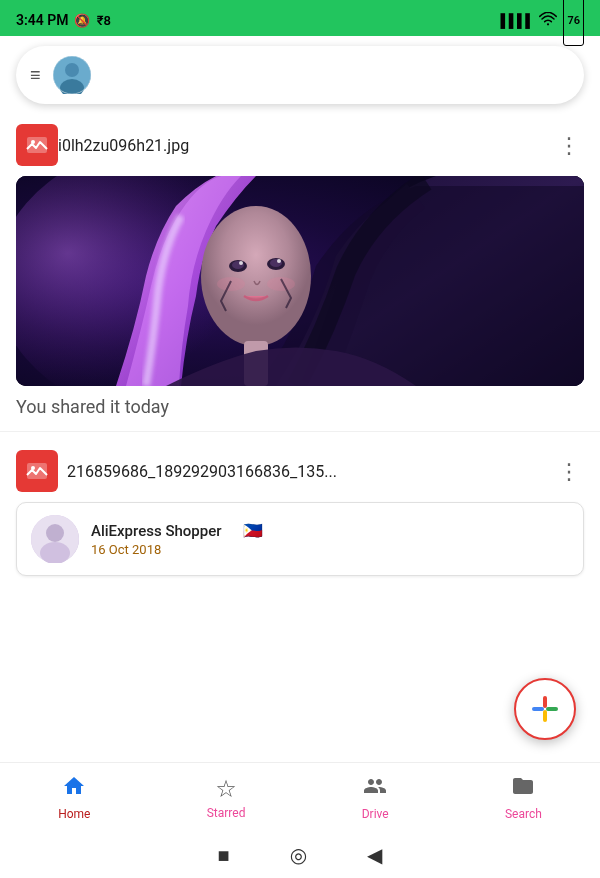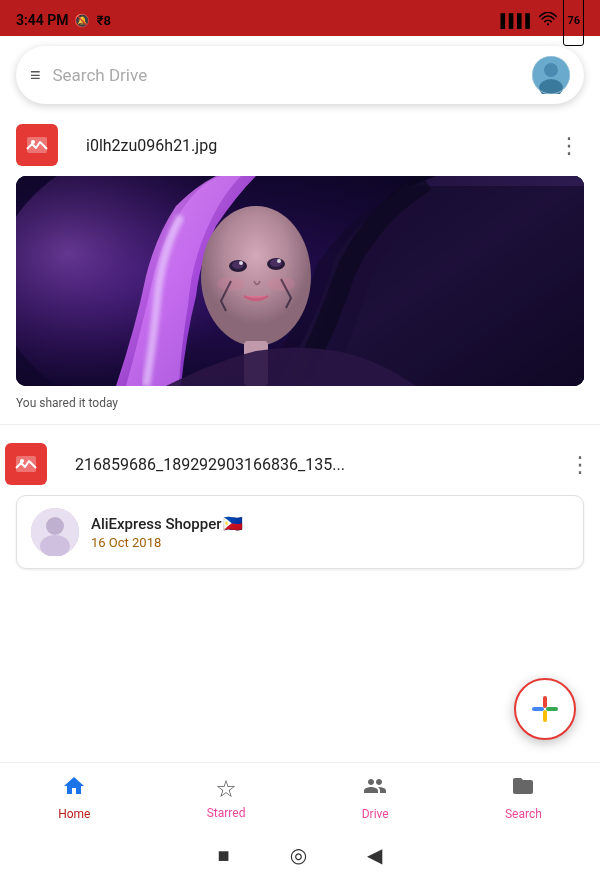--- a/index.html
+++ b/index.html
@@ -11,21 +11,21 @@
       overflow: hidden;
       position: relative;
     }
 
     
     .status-bar {
       display: flex;
       justify-content: space-between;
       align-items: center;
       padding: 8px 16px 4px;
-      background: #b91c1c;
+      background: #22c55e;
       height: 36px;
     }
     .status-left {
       font-size: 14px;
       font-weight: 600;
       color: #000;
       display: flex;
       align-items: center;
       gap: 6px;
     }
@@ -74,21 +74,21 @@
       align-items: center;
       justify-content: center;
       font-size: 18px;
     }
 
     
     .file-item {
       display: flex;
       align-items: center;
       padding: 10px 16px;
-      gap: 28px;
+      gap: 0;
     }
     .file-icon-img {
       width: 42px;
       height: 42px;
       border-radius: 6px;
       background: #e53935;
       display: flex;
       align-items: center;
       justify-content: center;
       flex-shrink: 0;
@@ -132,30 +132,30 @@
       height: 100%;
       background: 
         radial-gradient(ellipse at 30% 40%, rgba(180, 100, 220, 0.4) 0%, transparent 50%),
         radial-gradient(ellipse at 60% 30%, rgba(80, 40, 120, 0.6) 0%, transparent 60%),
         linear-gradient(180deg, #0d0820 0%, #1a1035 30%, #120e28 60%, #0a0618 100%);
     }
 
     
     .shared-text {
       padding: 10px 16px 6px;
-      font-size: 12px;
+      font-size: 18px;
       color: #555;
     }
 
     
     .file-item-2 {
       display: flex;
       align-items: center;
-      padding: 10px 5px;
-      gap: 28px;
+      padding: 10px 16px;
+      gap: 9px;
       margin-top: 4px;
     }
 
     
     .email-card {
       margin: 0 16px;
       border-radius: 10px;
       border: 1px solid #e0e0e0;
       padding: 12px 14px;
       display: flex;
@@ -289,21 +289,20 @@
     </span>
     <div class="battery-box">
       <span>76</span>
     </div>
   </div>
 </div>
 
 <div class="search-bar-container">
   <div class="search-bar">
     <span class="hamburger-icon">≡</span>
-    <span class="search-text">Search Drive</span>
     <div class="avatar-img">
       <svg width="38" height="38" viewBox="0 0 38 38">
         <circle cx="19" cy="19" r="19" fill="#6aabcd"></circle>
         <circle cx="19" cy="14" r="7" fill="#4a8ab0"></circle>
         <ellipse cx="19" cy="32" rx="12" ry="9" fill="#3a7a9d"></ellipse>
         <circle cx="19" cy="19" r="19" fill="none" stroke="#fff" stroke-width="0.5"></circle>
       </svg>
     </div>
   </div>
 </div>
@@ -417,21 +416,21 @@
 
 <div class="email-card">
   <div class="email-avatar">
     <svg width="48" height="48" viewBox="0 0 48 48">
       <circle cx="24" cy="24" r="24" fill="#e8e0f0"></circle>
       <circle cx="24" cy="18" r="9" fill="#c0b0d0"></circle>
       <ellipse cx="24" cy="38" rx="15" ry="11" fill="#d0c0e0"></ellipse>
     </svg>
   </div>
   <div class="email-info">
-    <div style="display:flex; align-items:center; gap:2px;">
+    <div style="display:flex; align-items:center; gap:22px;">
       <span class="email-sender">AliExpress Shopper</span>
       <span style="font-size:16px;">🇵🇭</span>
     </div>
     <div class="email-date">16 Oct 2018</div>
   </div>
 </div>
 
 <div class="fab-button">
 
   <svg width="30" height="30" viewBox="0 0 30 30">

